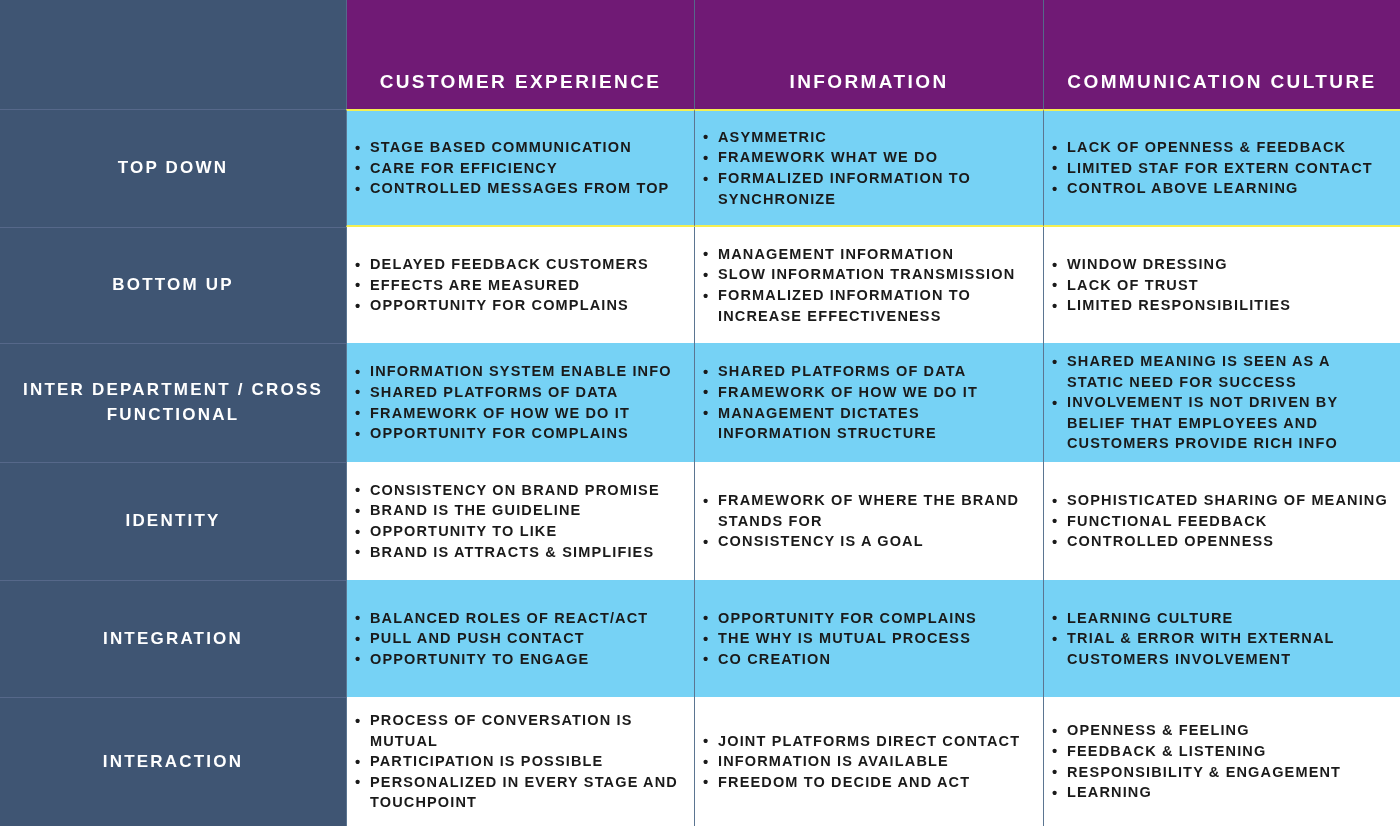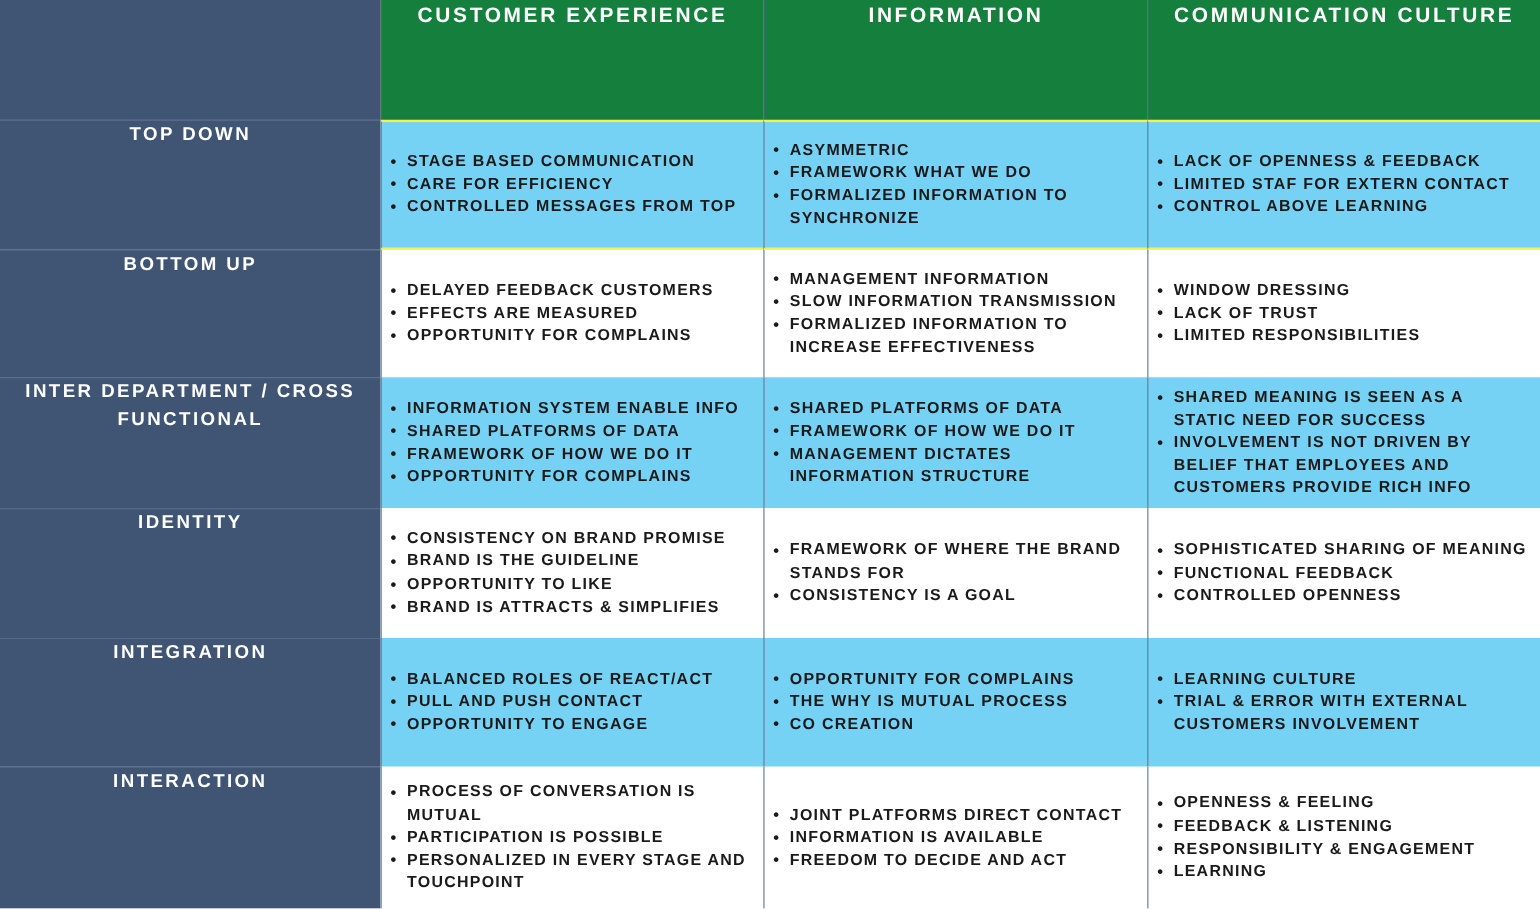--- a/index.html
+++ b/index.html
@@ -17,41 +17,41 @@
     grid-template-columns: 346px 348px 349px 357px;
     grid-template-rows: 109px 118px 116px 119px 118px 117px 129px;
     background: #ffffff;
   }
 
   
   .corner {
     background: #3f5573;
   }
   .colhead {
-    background: #15803d;
+    background: #701a75;
     display: flex;
-    align-items: flex-start;
+    align-items: flex-end;
     justify-content: center;
     border-left: 1px solid #56688a;
-    padding: 4px 6px;
+    padding: 16px 6px;
   }
   .colhead .htxt {
     color: #ffffff;
     font-size: 19px;
     font-weight: bold;
     letter-spacing: 2.4px;
     text-align: center;
     white-space: nowrap;
   }
 
   
   .rowhead {
     background: #3f5573;
     display: flex;
-    align-items: flex-start;
+    align-items: center;
     justify-content: center;
     border-top: 1px solid #56688a;
     padding: 0 10px;
   }
   .rowhead .rtxt {
     color: #ffffff;
     font-size: 17px;
     font-weight: bold;
     letter-spacing: 2.2px;
     text-align: center;

